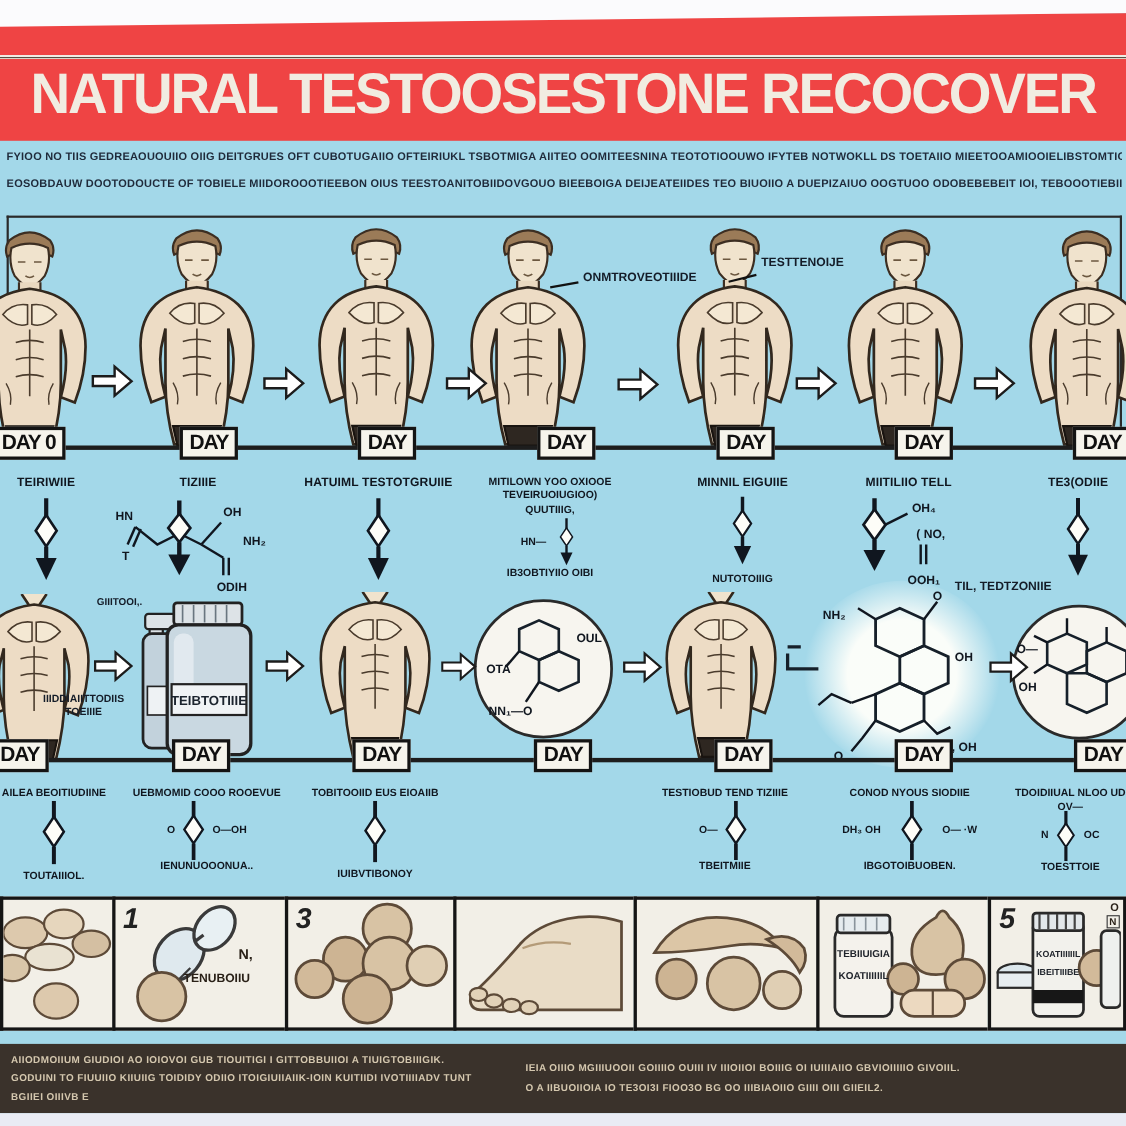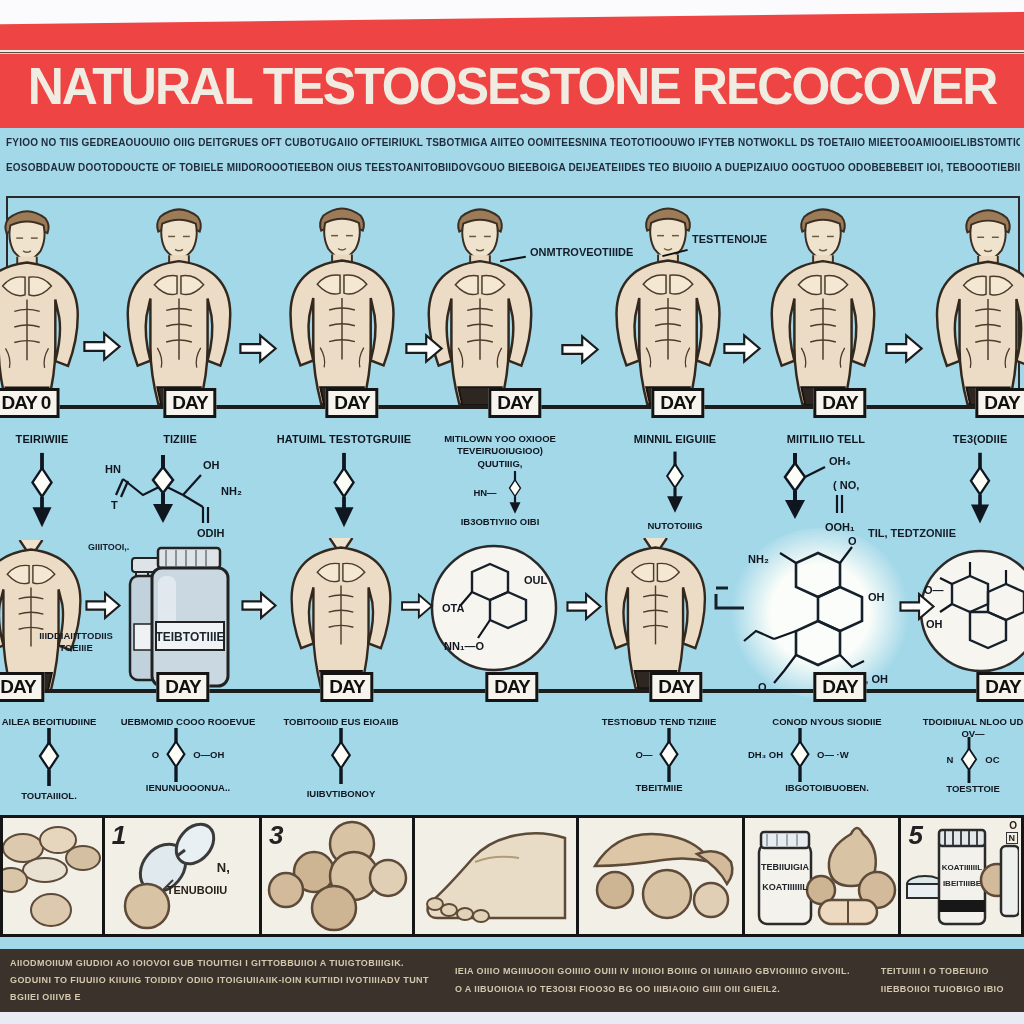--- a/index.html
+++ b/index.html
@@ -378,21 +378,21 @@
     <div style="display:flex;align-items:center;justify-content:center;gap:4px">
       <span class="gsmall">O—</span>
       <svg width="26" height="54" viewBox="0 0 28 64">
           <use href="#downP"></use>
         </svg>
     </div>
     <div class="gsmall">TBEITMIIE</div>
   </div>
   <div class="col" style="left:748px;top:716px;width:158px">
     <div class="gsmall">CONOD NYOUS SIODIIE</div>
-    <div style="display:flex;align-items:center;gap:4px">
+    <div style="display:flex;align-items:center;justify-content:center;gap:15px">
       <span class="gsmall">DH₃ OH</span>
       <svg width="26" height="54" viewBox="0 0 28 64">
           <use href="#downP"></use>
         </svg>
       <span class="gsmall">O— ·W</span>
     </div>
     <div class="gsmall">IBGOTOIBUOBEN.</div>
   </div>
   <div class="col" style="left:922px;top:716px;width:102px">
     <div class="gsmall">TDOIDIIUAL NLOO UD</div>
@@ -502,20 +502,16 @@
 
   <div class="footer">
     <div class="fcol fc1">
       <div>AIIODMOIIUM GIUDIOI AO IOIOVOI GUB TIOUITIGI I GITTOBBUIIOI A TIUIGTOBIIIGIK.</div>
       <div>GODUINI TO FIUUIIO KIIUIIG TOIDIDY ODIIO ITOIGIUIIAIIK-IOIN KUITIIDI IVOTIIIIADV TUNT BGIIEI OIIIVB E</div>
     </div>
     <div class="fcol fc2">
       <div>IEIA OIIIO MGIIIUOOII GOIIIIO OUIII IV IIIOIIOI BOIIIG OI IUIIIAIIO GBVIOIIIIIO GIVOIIL.</div>
       <div>O A IIBUOIIOIA IO TE3OI3I FIOO3O BG OO IIIBIAOIIO GIIII OIII GIIEIL2.</div>
     </div>
-    <div class="fcol fc3">
-      <div>TEITUIIII I O TOBEIUIIO</div>
-      <div>IIEBBOIIOI TUIOBIGO IBIO</div>
-    </div>
   </div>
   <div class="botband"></div>
 
 </div>
 
 </body></html>

